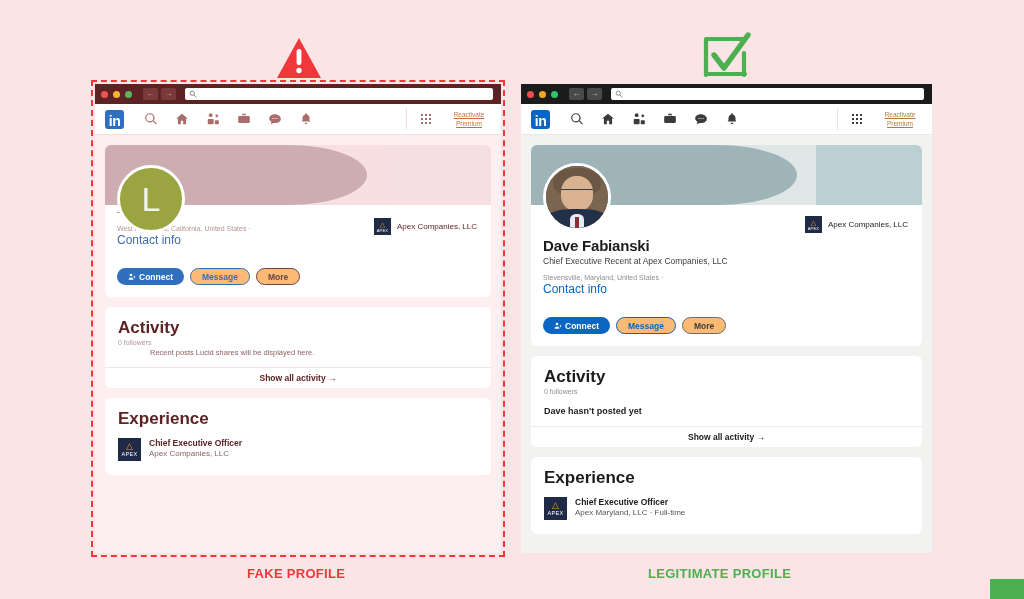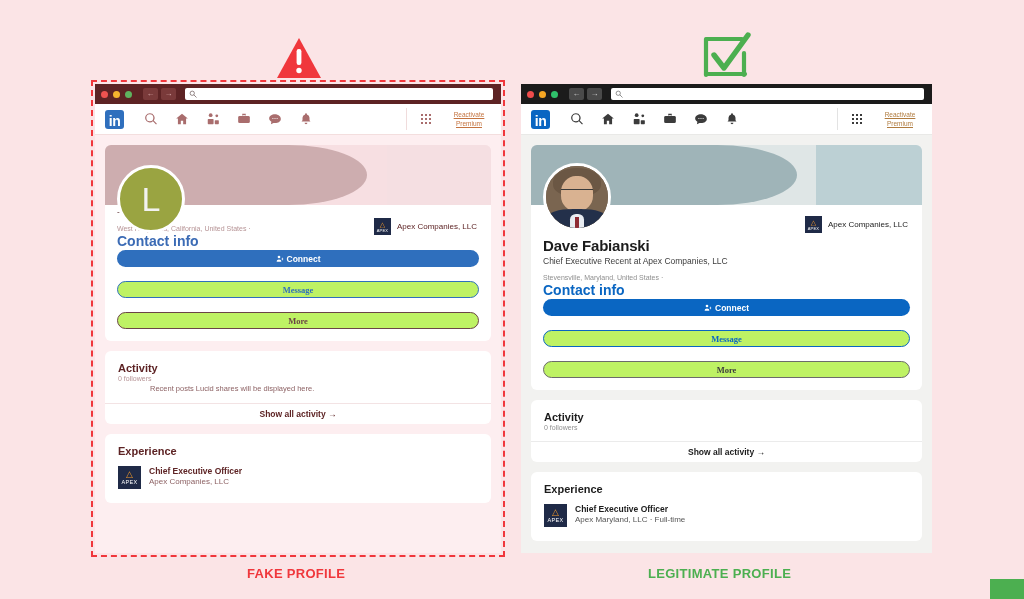--- a/index.html
+++ b/index.html
@@ -143,35 +143,35 @@
     border-radius: 50%;
     border: 3px solid #fff;
     overflow: hidden;
     display: flex; align-items: center; justify-content: center;
   }
   .avatar-letter { font-size: 34px; color: #f2f2f0; font-weight: 400; }
 
   .name { font-size: 15px; font-weight: bold; padding-top: 32px; letter-spacing: -0.2px; }
   .headline { font-size: 8.5px; line-height: 11px; margin-top: 2px; max-width: 215px; }
   .location { font-size: 7px; margin-top: 7px; }
-  .contact { font-size: 14px; font-weight: bold; margin-top: 1px; }
-
-  .btn-row { display: flex; gap: 14px; margin-top: 1px; flex-direction: column; }
+  .contact { font-size: 12px; font-weight: normal; margin-top: 1px; }
+
+  .btn-row { display: flex; gap: 6px; margin-top: 21px; }
   .btn {
     height: 17px;
     border-radius: 9px;
     font-size: 8.5px;
     font-weight: bold;
     display: flex; align-items: center; justify-content: center;
     gap: 3px;
     padding: 0 11px;
     white-space: nowrap;
   }
   .btn.primary { color: #fff; }
-  .btn.outline { background: #bef264; font-family: Liberation Serif, serif; }
+  .btn.outline { background: #fdba74; }
 
   .company-badge {
     position: absolute;
     right: 14px;
     top: 11px;
     display: flex;
     align-items: center;
     gap: 6px;
   }
   .apex-logo {
@@ -179,21 +179,21 @@
     background: #1f2a47;
     display: flex; flex-direction: column;
     align-items: center; justify-content: center;
     overflow: hidden;
   }
   .apex-logo .mark { font-size: 7px; line-height: 7px; color: #f0982a; }
   .apex-logo .word { font-size: 4px; line-height: 5px; color: #fff; letter-spacing: 0.2px; }
   .company-name { font-size: 8px; }
 
   
-  .sec-title { font-size: 11px; font-weight: bold; }
+  .sec-title { font-size: 17px; font-weight: bold; }
   .sec-sub { font-size: 7px; margin-top: 1px; }
   .act-pad { padding: 11px 13px 10px 13px; }
   .act-head { font-size: 9px; font-weight: bold; margin-top: 11px; }
   .act-desc { font-size: 7.5px; margin-top: 2px; }
   .show-all {
     border-top: 1px solid #eee;
     height: 21px;
     display: flex; align-items: center; justify-content: center;
     font-size: 8.5px;
     font-weight: bold;
@@ -646,20 +646,21 @@
               <span>More</span>
             </div>
           </div>
         </div>
       </div>
 
       <div class="card">
         <div class="act-pad">
           <div class="sec-title">Activity</div>
           <div class="sec-sub">0 followers</div>
+          <div class="act-head">Dave hasn't posted yet</div>
         </div>
         <div class="show-all">Show all activity →</div>
       </div>
 
       <div class="card">
         <div class="exp-pad">
           <div class="sec-title">Experience</div>
           <div class="exp-row">
             <div class="exp-logo">
               <span class="mark">△</span>

